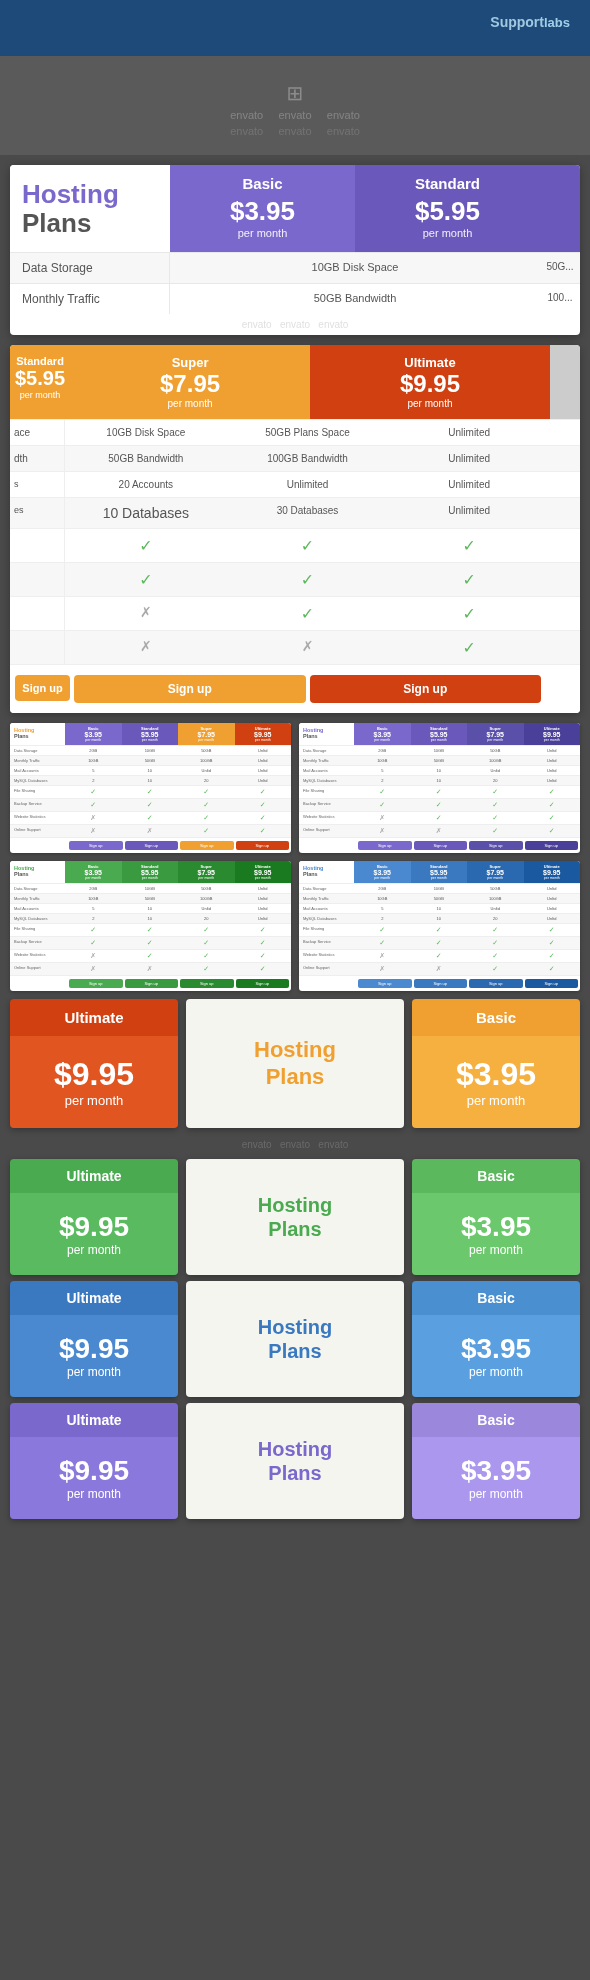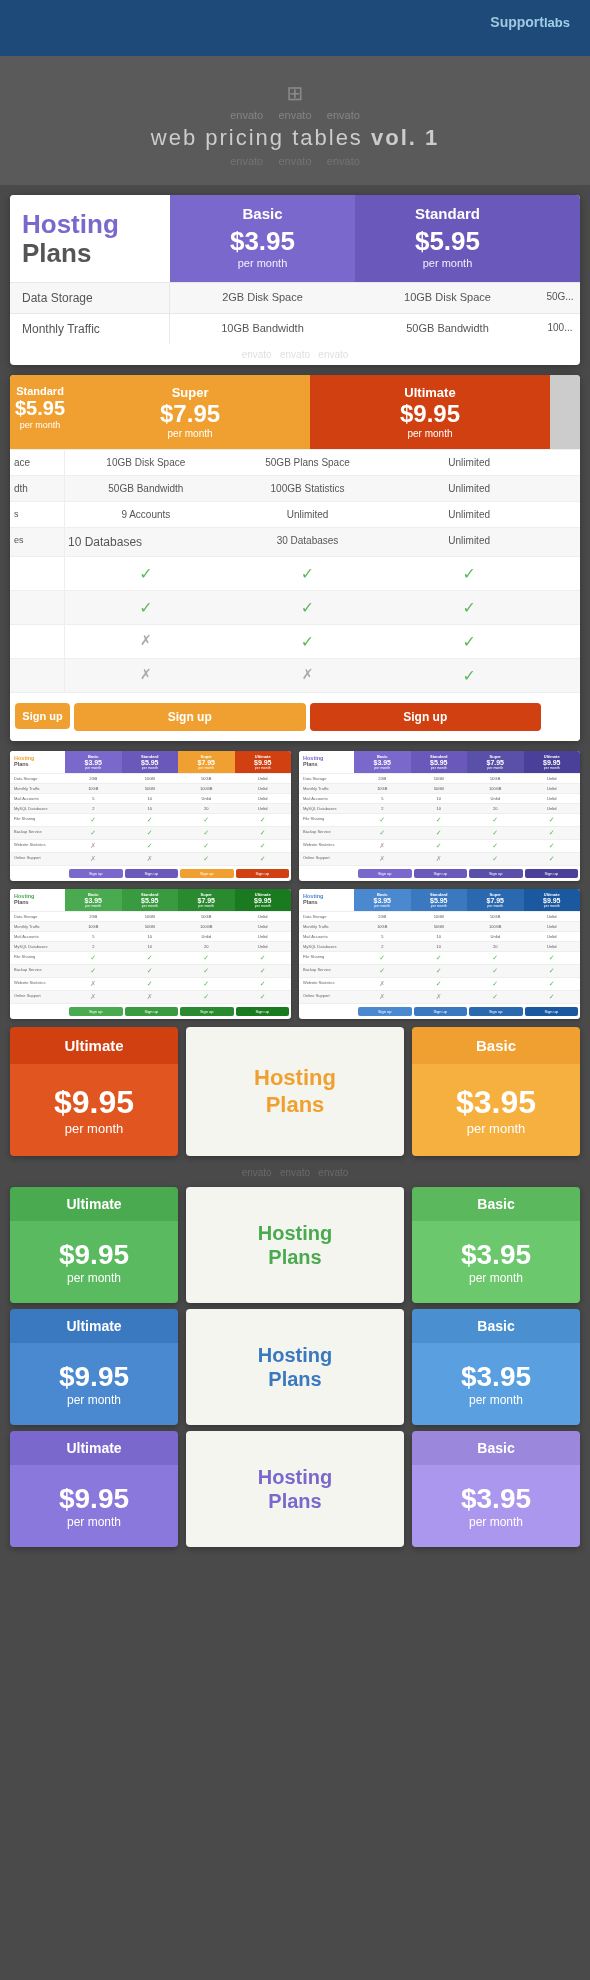--- a/index.html
+++ b/index.html
@@ -153,23 +153,20 @@
 
 <div class="header">
   <span class="logo">
     <span>Support</span><span style="font-size:13px;color:#a0d0e8;vertical-align:super;">labs</span>
   </span>
 </div>
 
 <div class="watermark-area" style="position:relative;padding:25px 20px 18px;">
   <div class="grid-icon">⊞</div>
   <div style="color:rgba(255,255,255,0.25);font-size:11px;margin-bottom:4px;">envato &nbsp;&nbsp;&nbsp; envato &nbsp;&nbsp;&nbsp; envato</div>
-  <div class="title-text">
-    web pricing tables <span><strong>vol. 1</strong></span>
-  </div>
   <div style="color:rgba(255,255,255,0.15);font-size:11px;margin-top:4px;">envato &nbsp;&nbsp;&nbsp; envato &nbsp;&nbsp;&nbsp; envato</div>
 </div>
 
 <div class="pricing-section wm-overlay">
 
   <div class="table-header">
     <div class="hosting-label">
       <div class="hosting">Hosting</div>
       <div class="plans">Plans</div>
     </div>
@@ -181,27 +178,25 @@
     <div class="plan-header standard">
       <div class="plan-name">Standard</div>
       <div class="price">$5.95</div>
       <div class="per-month">per month</div>
     </div>
     <div style="flex:0 0 40px;background:#6b58bb;"></div>
   </div>
 
   <div class="feature-row">
     <div class="feature-label">Data Storage</div>
-    <div class="feature-value">2GB Disk Space</div>
     <div class="feature-value">10GB Disk Space</div>
     <div style="flex:0 0 40px;font-size:10px;padding:8px 2px;text-align:center;color:#555;">50G...</div>
   </div>
   <div class="feature-row">
     <div class="feature-label">Monthly Traffic</div>
-    <div class="feature-value">10GB Bandwidth</div>
     <div class="feature-value">50GB Bandwidth</div>
     <div style="flex:0 0 40px;font-size:10px;padding:8px 2px;text-align:center;color:#555;">100...</div>
   </div>
 
   <div style="text-align:center;padding:5px;color:rgba(150,150,150,0.3);font-size:10px;">envato &nbsp; envato &nbsp; envato</div>
 </div>
 
 <div class="pricing-section" style="margin-top:5px;">
 
   <div style="display:flex;">
@@ -226,34 +221,34 @@
   <div style="display:flex;border-top:1px solid #eee;">
     <div style="flex:0 0 55px;padding:7px 4px;font-size:10px;color:#555;border-right:1px solid #eee;">ace</div>
     <div style="flex:1;text-align:center;padding:7px 3px;font-size:10px;color:#555;">10GB Disk Space</div>
     <div style="flex:1;text-align:center;padding:7px 3px;font-size:10px;color:#555;">50GB Plans Space</div>
     <div style="flex:1;text-align:center;padding:7px 3px;font-size:10px;color:#555;">Unlimited</div>
     <div style="flex:0 0 30px;"></div>
   </div>
   <div style="display:flex;border-top:1px solid #eee;background:#f7f7f7;">
     <div style="flex:0 0 55px;padding:7px 4px;font-size:10px;color:#555;border-right:1px solid #eee;">dth</div>
     <div style="flex:1;text-align:center;padding:7px 3px;font-size:10px;color:#555;">50GB Bandwidth</div>
-    <div style="flex:1;text-align:center;padding:7px 3px;font-size:10px;color:#555;">100GB Statistics</div>
+    <div style="flex:1;text-align:center;padding:7px 3px;font-size:10px;color:#555;">100GB Bandwidth</div>
     <div style="flex:1;text-align:center;padding:7px 3px;font-size:10px;color:#555;">Unlimited</div>
     <div style="flex:0 0 30px;"></div>
   </div>
   <div style="display:flex;border-top:1px solid #eee;">
     <div style="flex:0 0 55px;padding:7px 4px;font-size:9px;color:#555;border-right:1px solid #eee;">s</div>
-    <div style="flex:1;text-align:center;padding:7px 3px;font-size:10px;color:#555;">9 Accounts</div>
+    <div style="flex:1;text-align:center;padding:7px 3px;font-size:10px;color:#555;">20 Accounts</div>
     <div style="flex:1;text-align:center;padding:7px 3px;font-size:10px;color:#555;">Unlimited</div>
     <div style="flex:1;text-align:center;padding:7px 3px;font-size:10px;color:#555;">Unlimited</div>
     <div style="flex:0 0 30px;"></div>
   </div>
   <div style="display:flex;border-top:1px solid #eee;background:#f7f7f7;">
     <div style="flex:0 0 55px;padding:7px 4px;font-size:9px;color:#555;border-right:1px solid #eee;">es</div>
-    <div style="flex:1;padding:7px 3px;font-size:12px;color:#555;">10 Databases</div>
+    <div style="flex:1;text-align:center;padding:7px 3px;font-size:14px;color:#555;">10 Databases</div>
     <div style="flex:1;text-align:center;padding:7px 3px;font-size:10px;color:#555;">30 Databases</div>
     <div style="flex:1;text-align:center;padding:7px 3px;font-size:10px;color:#555;">Unlimited</div>
     <div style="flex:0 0 30px;"></div>
   </div>
 
   <div style="display:flex;border-top:1px solid #eee;">
     <div style="flex:0 0 55px;border-right:1px solid #eee;padding:7px;"></div>
     <div style="flex:1;text-align:center;padding:7px;font-size:16px;color:#5cb85c;">✓</div>
     <div style="flex:1;text-align:center;padding:7px;font-size:16px;color:#5cb85c;">✓</div>
     <div style="flex:1;text-align:center;padding:7px;font-size:16px;color:#5cb85c;">✓</div>

